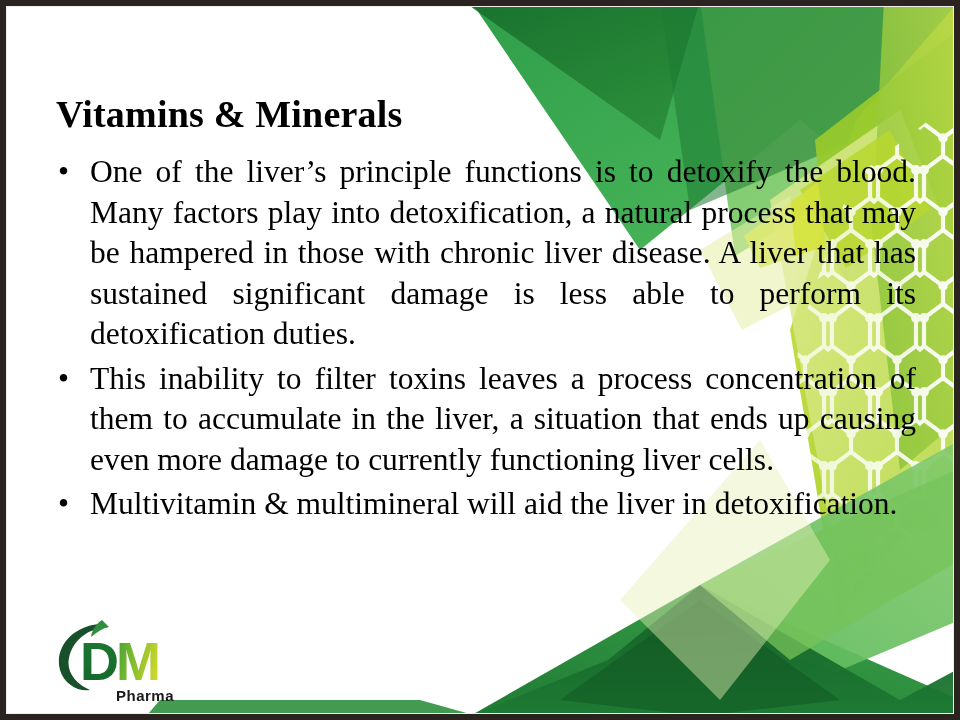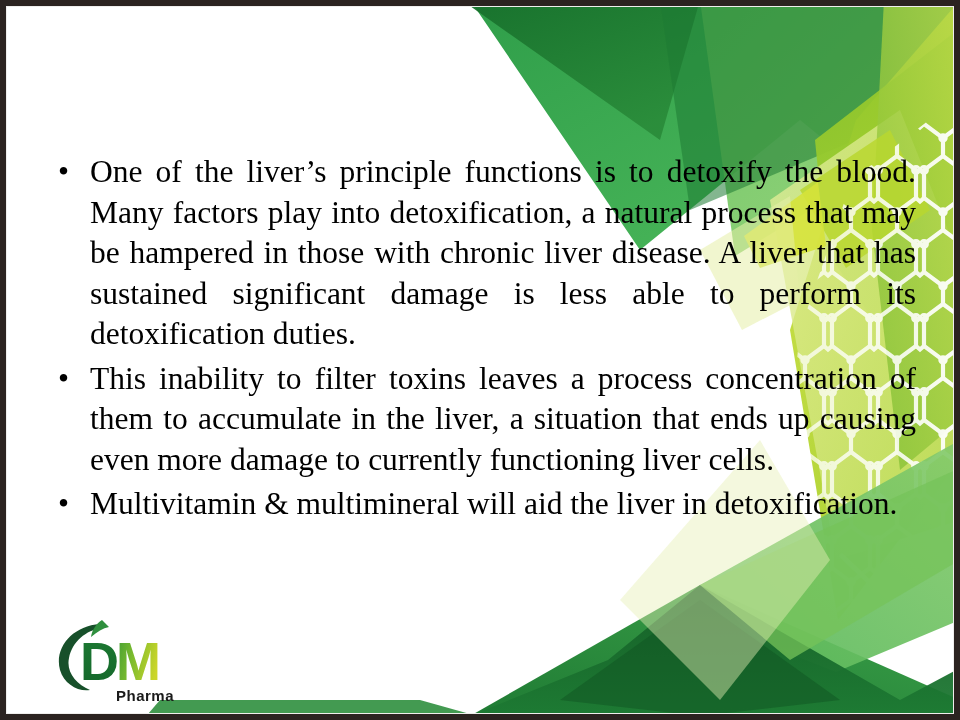--- a/index.html
+++ b/index.html
@@ -235,20 +235,21 @@
       <polygon points="700,585 960,468 960,560 790,660" fill="#76c35a" opacity="0.75"></polygon>
       <polygon points="560,700 700,600 840,700 700,716" fill="#0f5422" opacity="0.5"></polygon>
       <polygon points="148,714 470,714 420,700 160,700" fill="#2f8f3e" opacity="0.9"></polygon>
     </g>
 
     <polygon points="620,600 760,440 830,560 720,700" fill="#e6f0b6" opacity="0.45"></polygon>
   </svg>
 
   <div id="content">
 
+    <h1 id="title">Vitamins &amp; Minerals</h1>
 
     <ul id="body-list">
 
       <li class="bullet-item">
         <span class="bullet-mark">•</span>
         <span class="bullet-text">One of the liver’s principle functions is to detoxify the blood. Many factors play into detoxification, a natural process that may be hampered in those with chronic liver disease. A liver that has sustained significant damage is less able to perform its detoxification duties.</span>
       </li>
 
       <li class="bullet-item">
         <span class="bullet-mark">•</span>

